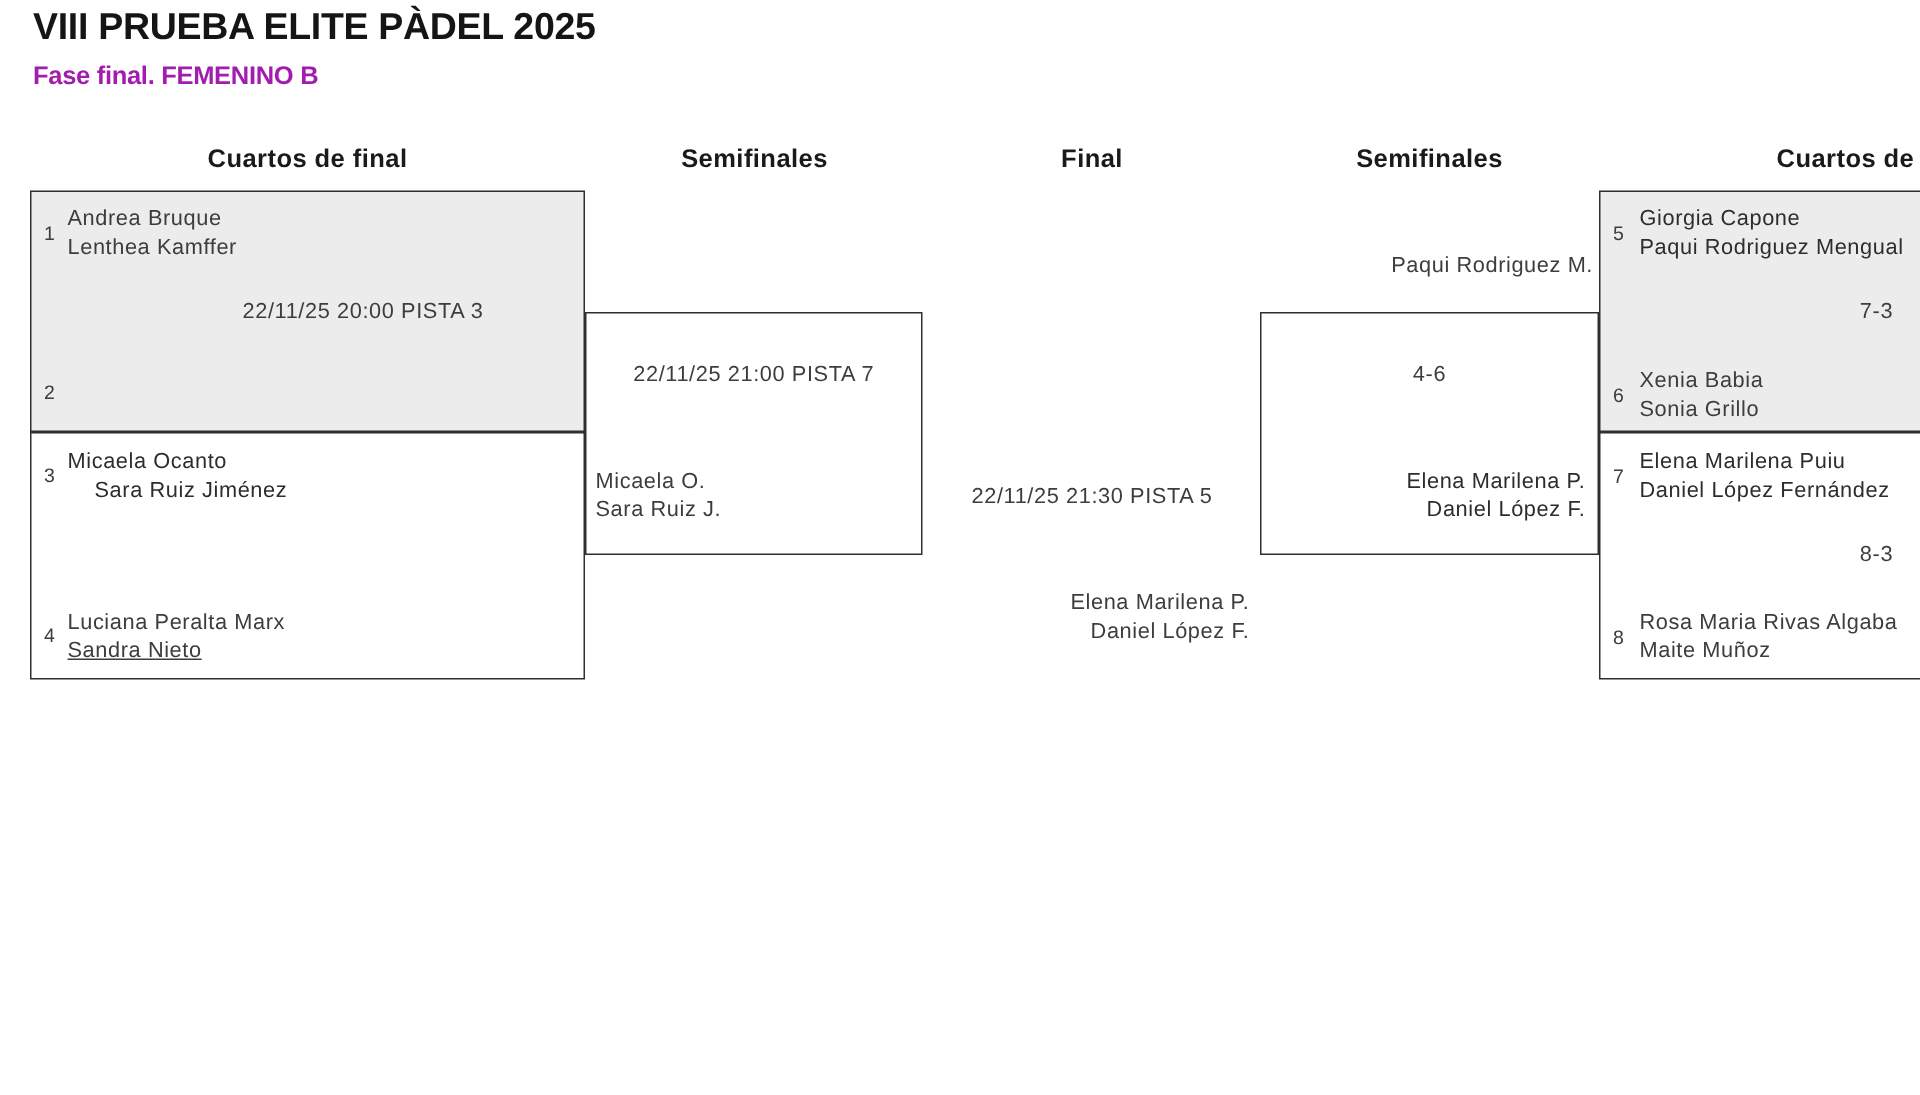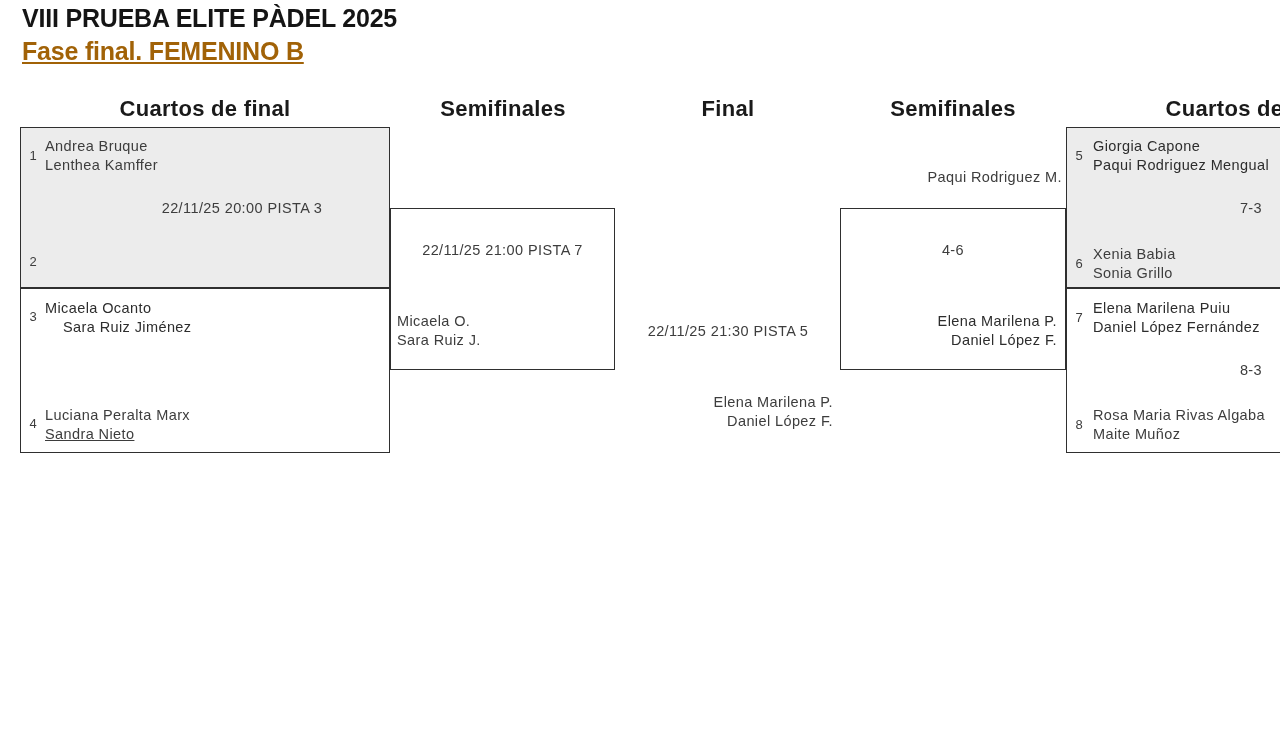--- a/index.html
+++ b/index.html
@@ -2,36 +2,36 @@
 <html><head>
 <meta charset="utf-8">
 <style>
   html,body{margin:0;padding:0;background:#ffffff;}
   .canvas{position:relative;width:1280px;height:730px;overflow:hidden;background:#ffffff;
           font-family:"Liberation Sans","DejaVu Sans",sans-serif;color:#3d3d3d;margin-left:20px;}
 
   
   .title{position:absolute;left:2px;top:3px;font-size:25px;line-height:30px;font-weight:bold;
          color:#151515;letter-spacing:-0.2px;white-space:nowrap;}
-  .subtitle{position:absolute;left:2px;top:36px;font-size:25px;line-height:30px;font-weight:bold;
-         color:#a16207;letter-spacing:-0.2px;white-space:nowrap;text-decoration:underline;}
+  .subtitle{position:absolute;left:2px;top:36px;font-size:17px;line-height:30px;font-weight:bold;
+         color:#a21caf;letter-spacing:-0.2px;white-space:nowrap;}
 
   
   .logo{position:absolute;left:1050px;top:2px;width:228px;height:68px;cursor:pointer;}
   .dot{position:absolute;border-radius:50%;}
   .dot.g-big {left:35px;top:4px;width:26px;height:26px;background:#7cb82e;}
   .dot.b-sm  {left:11px;top:15px;width:13px;height:13px;background:#29a9e1;}
   .dot.o-mid {left:19px;top:28px;width:19px;height:19px;background:#e97713;}
   .dot.b-big {left:4px; top:42px;width:19px;height:19px;background:#29a9e1;}
   .dot.g-sm  {left:35px;top:46px;width:13px;height:13px;background:#7cb82e;}
   .wordmark{position:absolute;left:62px;top:9px;font-size:48px;font-weight:bold;
             letter-spacing:-2px;color:#7cb82e;line-height:56px;}
 
   
-  .round-h{position:absolute;top:96px;height:22px;font-size:22px;font-weight:bold;color:#1a1a1a;
+  .round-h{position:absolute;top:96px;height:22px;font-size:17px;font-weight:bold;color:#1a1a1a;
            text-align:center;letter-spacing:0.3px;white-space:nowrap;}
   .rh-qf-l{left:0;width:370px;}
   .rh-sf-l{left:370px;width:226px;}
   .rh-final{left:596px;width:224px;}
   .rh-sf-r{left:820px;width:226px;}
   .rh-qf-r{left:1046px;width:370px;}
 
   
   .box{position:absolute;border:1px solid #2f2f2f;background:#ffffff;box-sizing:border-box;}
   .box.shaded{background:#ececec;}

